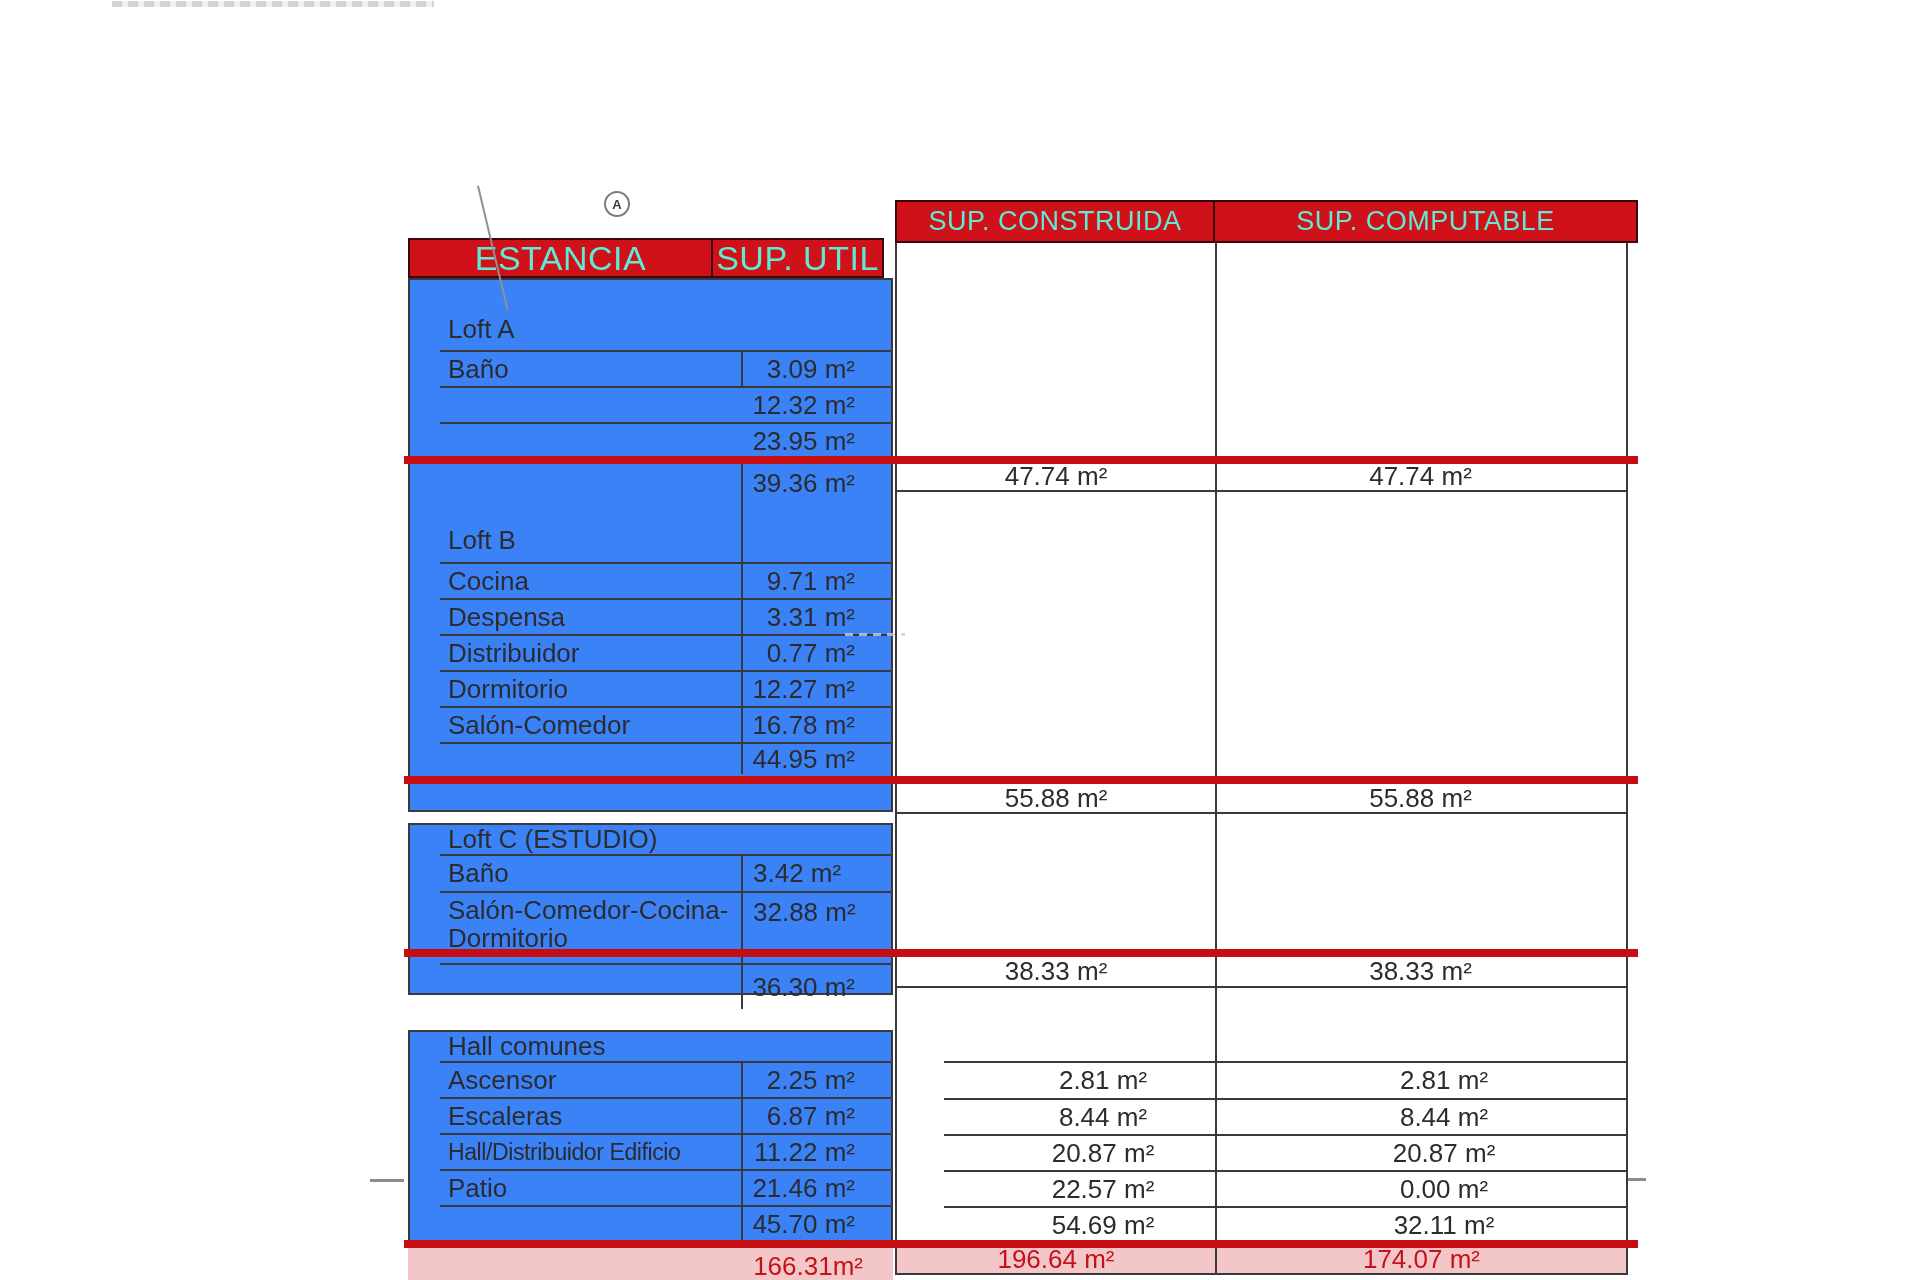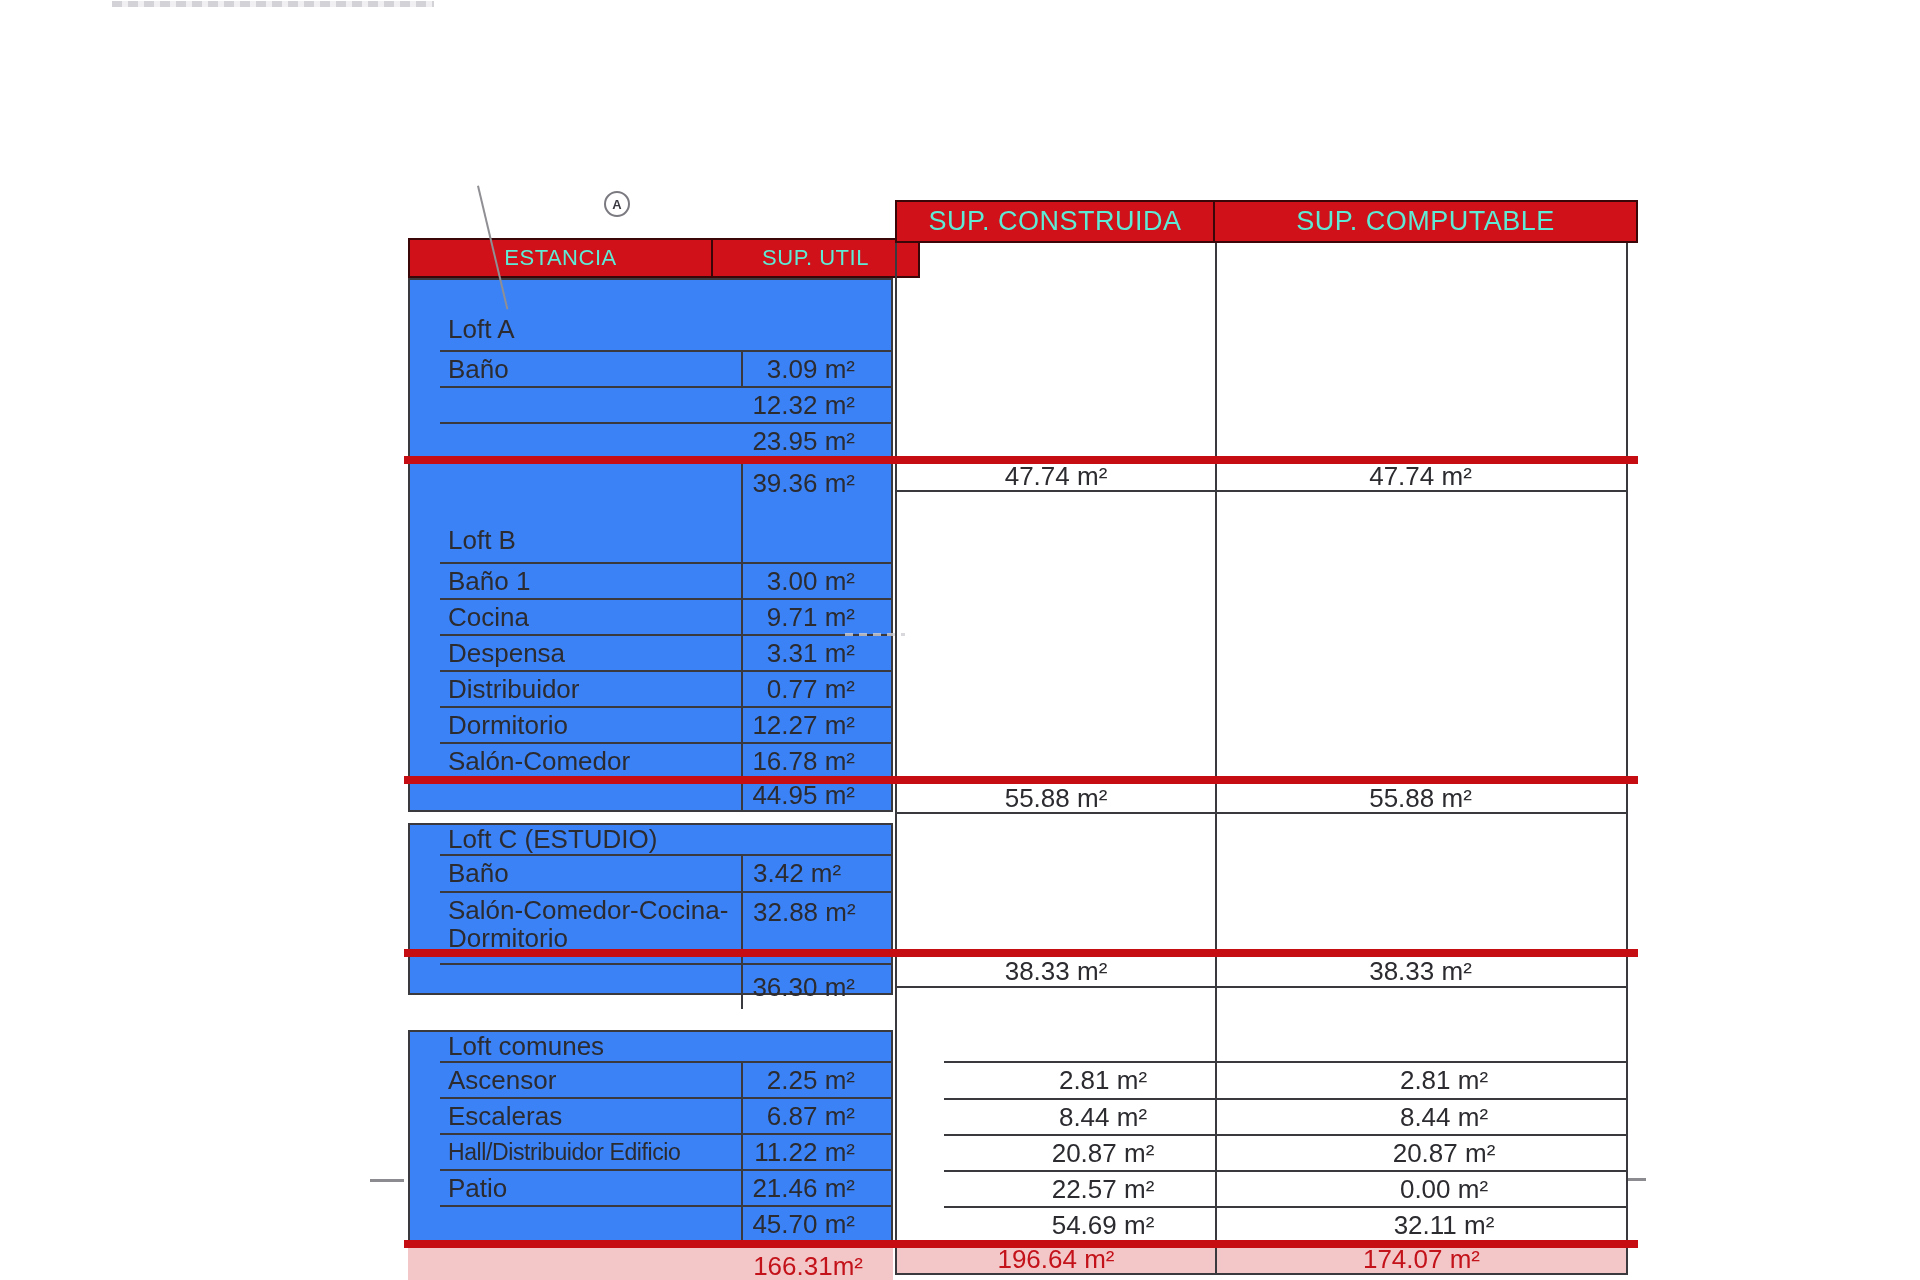--- a/index.html
+++ b/index.html
@@ -12,21 +12,21 @@
     --red:#d0111a;
     --redline:#c60d12;
     --pink:#f3c7c8;
     --redtext:#c3121a;
     --bd:#3a3a3e;
     --dark:#3b0608;
   }
   
   .bar{position:absolute;display:flex;background:var(--red);border:2px solid var(--dark);box-sizing:border-box;}
   .bar-cell{display:flex;align-items:center;justify-content:center;color:#5eead4;letter-spacing:.5px;}
-  .bar-left{left:408px;top:238px;width:512px;height:40px;font-size:22px;}
+  .bar-left{left:408px;top:238px;width:476px;height:40px;font-size:34px;}
   .bar-left .bc1{width:303px;border-right:2px solid var(--dark);box-sizing:border-box;}
   .bar-left .bc2{flex:1;}
   .bar-right{left:895px;top:200px;width:743px;height:43px;font-size:27px;}
   .bar-right .bc1{width:318px;border-right:2px solid var(--dark);box-sizing:border-box;}
   .bar-right .bc2{flex:1;}
   
   .box{position:absolute;left:408px;width:485px;border:2px solid var(--bd);box-sizing:border-box;background:#3b82f6;padding-left:30px;}
   .box1{top:278px;height:534px;}
   .box2{top:823px;height:172px;}
   .box3{top:1030px;height:213px;}
@@ -105,24 +105,20 @@
       <div class="c2">12.32 m²</div>
     </div>
     <div class="row h36">
       <div class="c2">23.95 m²</div>
     </div>
     <div class="row h104 tall">
       <div class="c1">Loft B</div>
       <div class="c2">39.36 m²</div>
     </div>
     <div class="row h36">
-      <div class="c1">Baño 1</div>
-      <div class="c2">3.00 m²</div>
-    </div>
-    <div class="row h36">
       <div class="c1">Cocina</div>
       <div class="c2">9.71 m²</div>
     </div>
     <div class="row h36">
       <div class="c1">Despensa</div>
       <div class="c2">3.31 m²</div>
     </div>
     <div class="row h36">
       <div class="c1">Distribuidor</div>
       <div class="c2">0.77 m²</div>
@@ -151,21 +147,21 @@
       <div class="c1 wrapname">Salón-Comedor-Cocina-Dormitorio</div>
       <div class="c2 leftval topleft">32.88 m²</div>
     </div>
     <div class="row h44 noline">
       <div class="c1"></div>
       <div class="c2">36.30 m²</div>
     </div>
   </div>
 
   <div class="box box3">
-    <div class="labelcell h31" style="align-items:center;padding-bottom:0;">Loft comunes</div>
+    <div class="labelcell h31" style="align-items:center;padding-bottom:0;">Hall comunes</div>
     <div class="row h36">
       <div class="c1">Ascensor</div>
       <div class="c2">2.25 m²</div>
     </div>
     <div class="row h36">
       <div class="c1">Escaleras</div>
       <div class="c2">6.87 m²</div>
     </div>
     <div class="row h36">
       <div class="c1 tight">Hall/Distribuidor Edificio</div>

